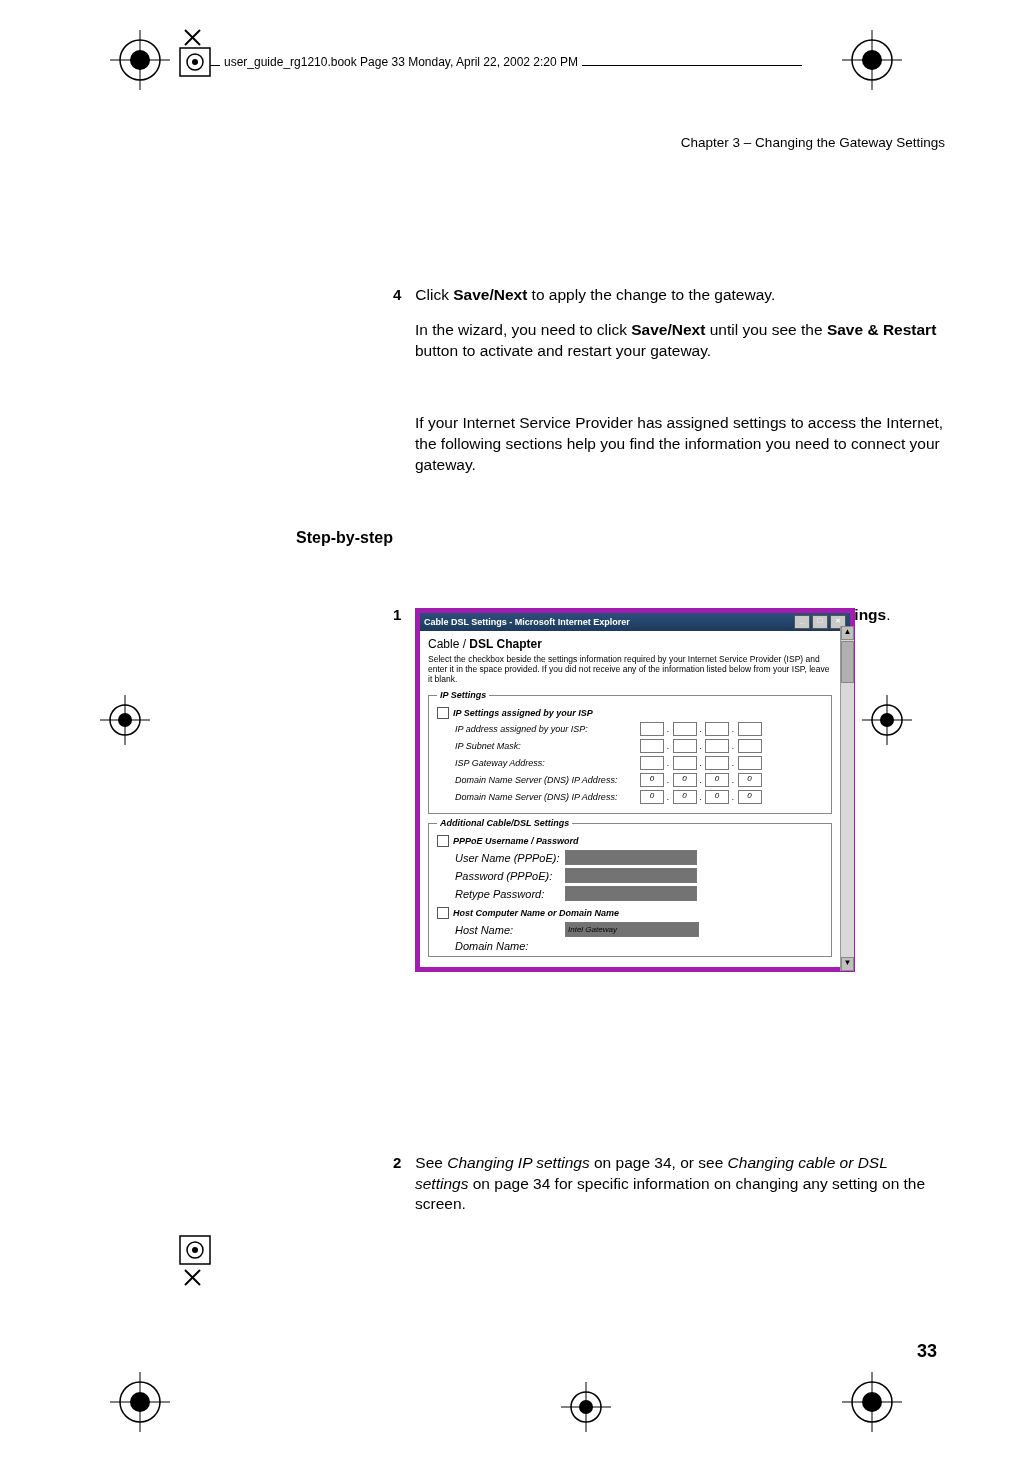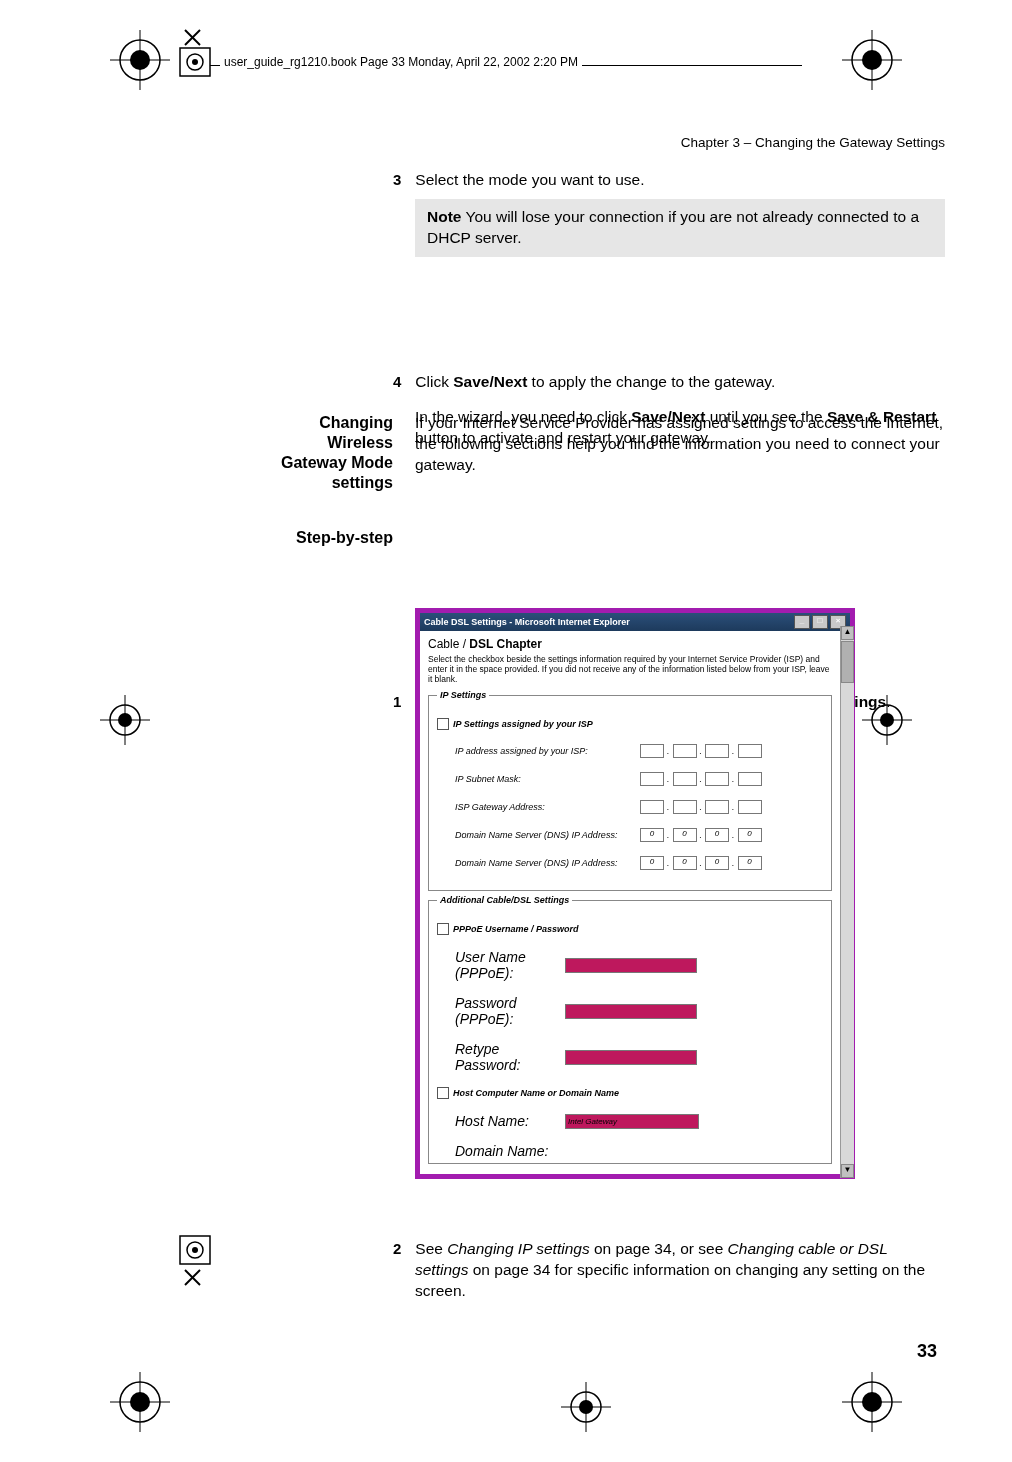--- a/index.html
+++ b/index.html
@@ -48,31 +48,31 @@
   .app-window{width:430px;border:5px solid #a21caf;background:#fff;font-family:Tahoma,Arial,sans-serif;font-size:9px;color:#000;}
   .app-title{background:linear-gradient(to bottom,#2b4f7a,#1d3a5c);color:#fff;font-weight:bold;padding:2px 4px;display:flex;justify-content:space-between;align-items:center;font-size:9px;}
   .win-ctrls{display:flex;gap:2px;}
   .win-btn{width:14px;height:12px;background:#c9c9c9;border:1px solid #555;font-size:8px;line-height:10px;text-align:center;}
   .app-body{padding:6px 8px;}
   .app-h1{font-size:12px;font-weight:bold;font-family:Arial,sans-serif;margin-bottom:4px;}
   .app-h1 .thin{font-weight:normal;}
   .app-desc{font-size:8.5px;line-height:1.15;margin-bottom:6px;}
   fieldset{border:1px solid #888;margin:4px 0;padding:4px 8px 6px;font-style:italic;}
   legend{font-size:9px;font-weight:bold;padding:0 3px;}
-  .row{display:flex;align-items:center;margin:14px 0;}
+  .row{display:flex;align-items:center;margin:3px 0;}
   .chk{width:10px;height:10px;border:1px solid #555;margin-right:4px;display:inline-block;flex:none;}
   .lbl{font-size:9px;}
   .lbl.bold{font-weight:bold;}
   .indent{padding-left:18px;}
   .ip-group{display:flex;gap:2px;align-items:center;}
   .ip-box{width:22px;height:12px;border:1px solid #777;background:#fff;font-size:8px;text-align:center;}
   .dot{font-size:9px;padding:0 1px;}
-  .txt-in{height:13px;border:1px solid #777;background:#be185d;}
+  .txt-in{height:13px;border:1px solid #777;background:#737373;}
   .field-label{width:185px;font-size:9px;}
-  .field-label2{width:110px;font-size:14px;}
+  .field-label2{width:110px;font-size:11px;}
   .scroll-stub{position:absolute;right:1px;top:18px;bottom:1px;width:13px;background:#d8d8d8;border-left:1px solid #999;}
   .scroll-stub .arrow{height:12px;background:#c0c0c0;border:1px solid #888;font-size:8px;text-align:center;line-height:10px;}
   .scroll-stub .thumb{height:40px;background:#b0b0b0;border:1px solid #888;margin-top:1px;}
   .app-window-wrap{position:relative;display:inline-block;}
 
   .page-num{position:absolute;bottom:100px;left:0;width:1012px;text-align:right;padding-right:155px;font-weight:bold;font-size:18px;box-sizing:border-box;}
 </style>
 </head>
 <body>
 
@@ -154,41 +154,28 @@
     </svg>
   </div>
 
   <div class="header-line">
     <div class="line"></div>
     <span class="txt">user_guide_rg1210.book  Page 33  Monday, April 22, 2002  2:20 PM</span>
   </div>
 
   <div class="chapter-head">Chapter 3  –  Changing the Gateway Settings</div>
 
-  <div class="right-col body-text step-block" style="top:170px;">
-    <span class="step-num">3</span>
-    <span>Select the mode you want to use.</span>
-    <div class="note-box">
-      <span class="b">Note</span><span>   You will lose your connection if you are not already connected to a DHCP server.</span>
-    </div>
-  </div>
 
   <div class="right-col body-text step-block" style="top:285px;">
     <span class="step-num">4</span>
     <span>Click </span><span class="b">Save/Next</span><span> to apply the change to the gateway.</span>
     <div style="height:14px;"></div>
     <span>In the wizard, you need to click </span><span class="b">Save/Next</span><span> until you see the </span><span class="b">Save &amp; Restart</span><span> button to activate and restart your gateway.</span>
   </div>
 
-  <div class="left-col side-label" style="top:413px;">
-    <div>Changing</div>
-    <div>Wireless</div>
-    <div>Gateway Mode</div>
-    <div>settings</div>
-  </div>
   <div class="right-col body-text" style="top:413px;">If your Internet Service Provider has assigned settings to access the Internet, the following sections help you find the information you need to connect your gateway.</div>
 
   <div class="left-col side-label" style="top:528px;">Step-by-step</div>
 
   <div class="right-col body-text step-block" style="top:528px;">
     <span class="step-num">1</span>
     <span>From the Wireless Gateway Mode screen, click </span><span class="b">Cable/DSL Settings</span><span>.</span>
     <div style="height:6px;"></div>
     <div>The following appears.</div>
   </div>

